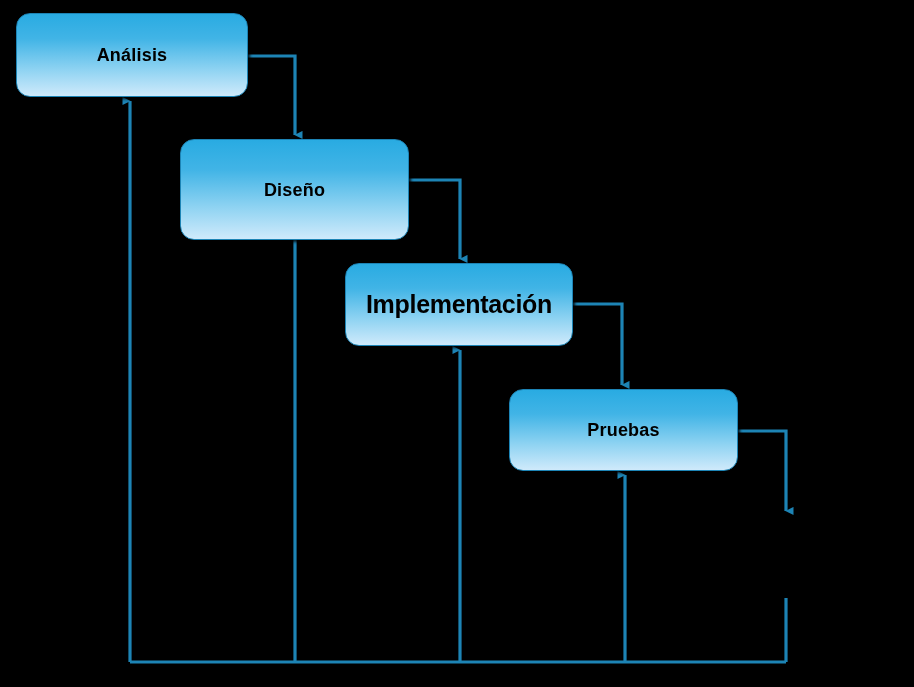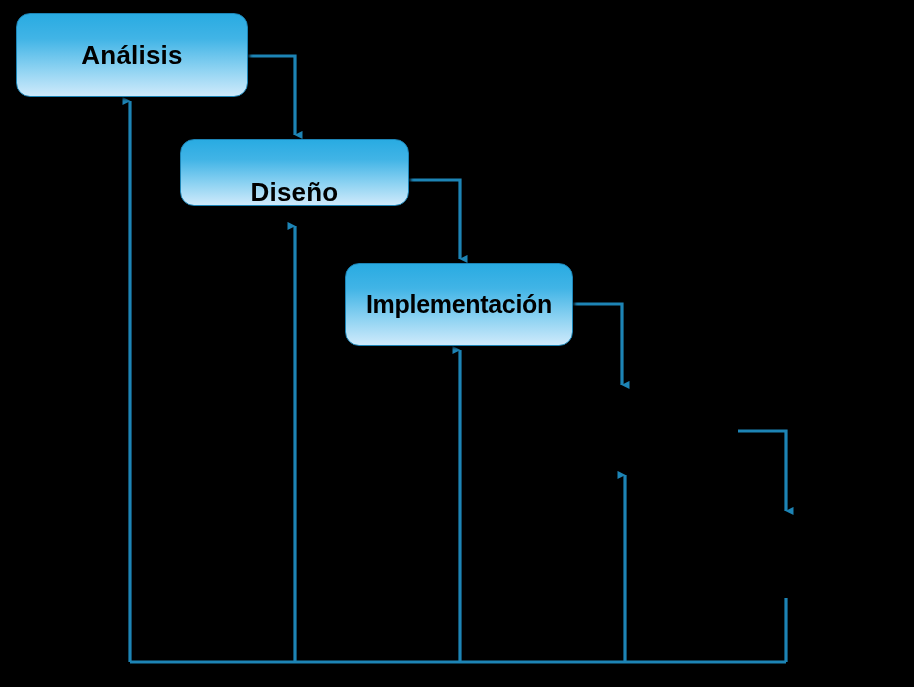--- a/index.html
+++ b/index.html
@@ -33,21 +33,21 @@
     background: linear-gradient(to bottom, #29abe2 0%, #41b4e6 30%, #8fd3f2 68%, #cfeafb 100%);
     box-shadow: 2px 2px 3px rgba(0,0,0,0.85);
     display: flex;
     align-items: center;
     justify-content: center;
   }
   .stage-label {
     color: #000000;
     font-family: "Liberation Sans", sans-serif;
     font-weight: bold;
-    font-size: 26px;
+    font-size: 18px;
     letter-spacing: 0.2px;
     white-space: nowrap;
     text-align: center;
     line-height: 1;
   }
   .stage-label.tight {
     font-size: 25px;
     letter-spacing: -0.3px;
   }
 </style>
@@ -87,23 +87,26 @@
       <path d="M460,662 L460,350" marker-end="url(#arrow-up)"></path>
 
       <path d="M625,662 L625,475" marker-end="url(#arrow-up)"></path>
     </g>
   </svg>
 
   <div class="stage-box" style="left:16px; top:13px; width:232px; height:84px;">
     <span class="stage-label">Análisis</span>
   </div>
 
-  <div class="stage-box" style="left:180px; top:139px; width:229px; height:67px;align-items:flex-end;">
+  <div class="stage-box" style="left:180px; top:139px; width:229px; height:101px;">
     <span class="stage-label">Diseño</span>
   </div>
 
   <div class="stage-box" style="left:345px; top:263px; width:228px; height:83px;">
     <span class="stage-label tight">Implementación</span>
   </div>
 
+  <div class="stage-box" style="left:509px; top:389px; width:229px; height:82px;">
+    <span class="stage-label">Pruebas</span>
+  </div>
 
 
 </div>
 
 </body></html>

